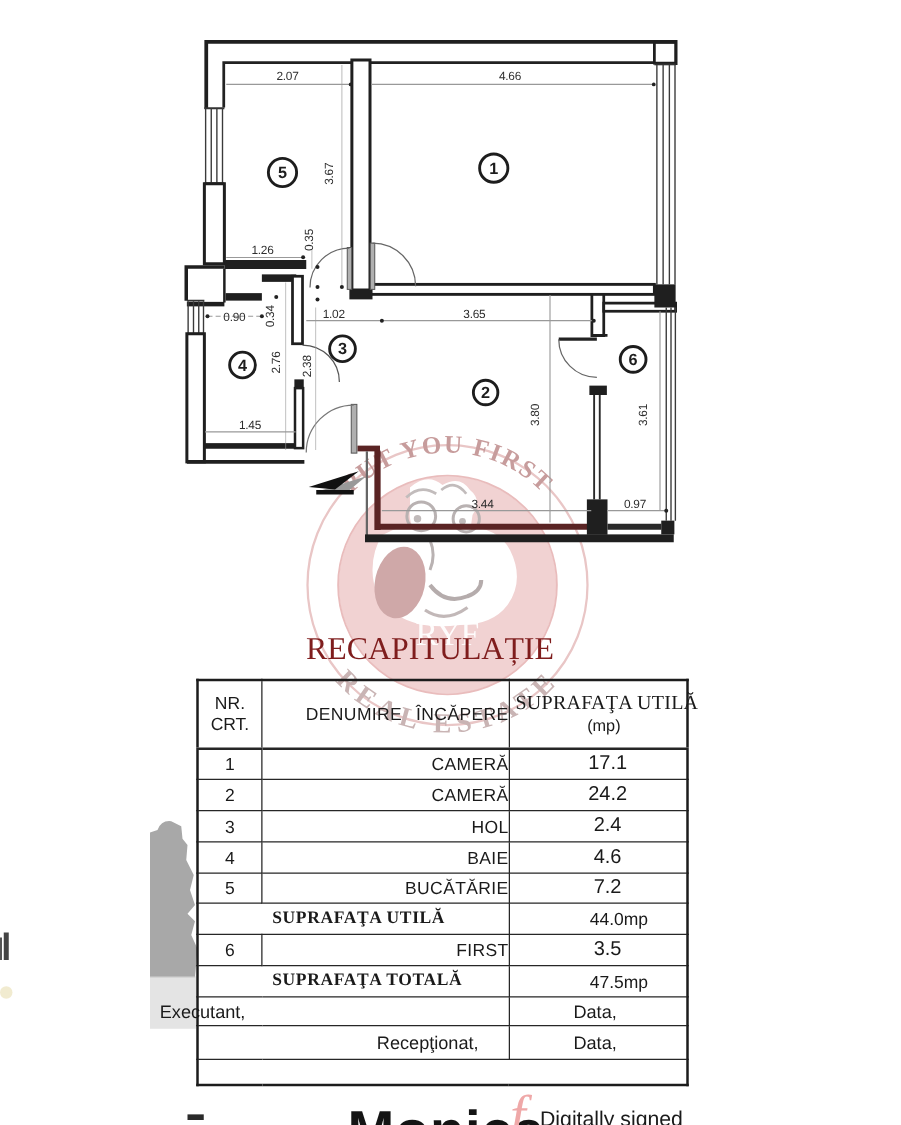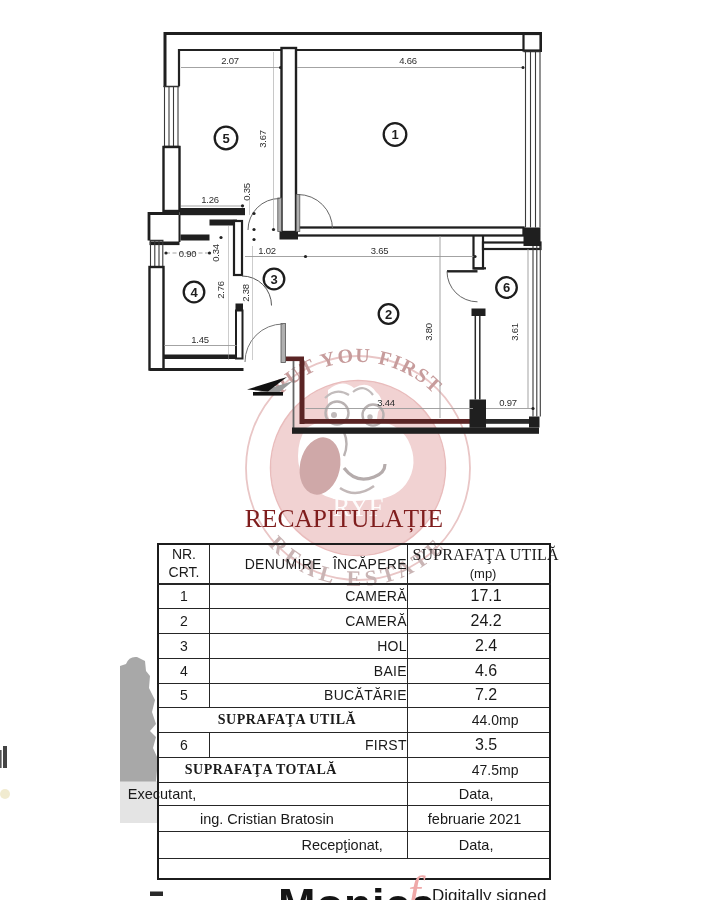--- a/index.html
+++ b/index.html
@@ -193,21 +193,21 @@
 <rect x="120" y="781" width="37" height="42" fill="#d6d6d6" opacity="0.65"></rect>
 <rect x="3" y="746" width="4" height="22" fill="#444"></rect>
 <rect x="0" y="750" width="1.6" height="18" fill="#555"></rect>
 <circle cx="5" cy="794" r="5" fill="#eee8c8" opacity="0.85"></circle>
 <rect x="150" y="891.5" width="13" height="4.5" fill="#2a2a2a"></rect>
 </g>
 </svg>
 <div id="title">RECAPITULAȚIE</div>
 <table id="tbl">
 <tbody>
-      <tr style="height:40px">
+      <tr style="height:55px">
         <td class="c1" style="border-bottom-width:2.6px;line-height:1.25">NR.<br>CRT.</td>
         <td class="c2" style="border-bottom-width:2.6px;word-spacing:7px">DENUMIRE ÎNCĂPERE</td>
         <td class="c3" style="border-bottom-width:2.6px;line-height:1.15"><span style="left:-3px;font-size:13px"><span style="font-family:'Liberation Serif',serif;font-size:16px;letter-spacing:.2px;white-space:nowrap">SUPRAFAŢA UTILĂ</span><br><span style="font-size:13px">(mp)</span></span></td>
       </tr>
 <tr style="height:24.5px">
         <td class="c1">1</td>
         <td class="c2">CAMERĂ</td>
         <td class="c3"><span>17.1</span></td>
       </tr>
 <tr style="height:25px">
@@ -233,30 +233,26 @@
 <tr style="height:24.8px">
         <td colspan="2" class="serifbold" style="padding-left:59px;letter-spacing:.5px">SUPRAFAŢA UTILĂ</td>
         <td class="c3" style="font-weight:normal"><span style="left:16.5px;font-size:14px">44.0mp</span></td>
       </tr>
 <tr style="height:25.2px">
         <td class="c1">6</td>
         <td class="c2">FIRST</td>
         <td class="c3"><span>3.5</span></td>
       </tr>
 <tr style="height:24.8px">
-        <td colspan="2" class="serifbold" style="padding-left:26px;letter-spacing:.5px">SUPRAFAŢA TOTALĂ</td>
+        <td colspan="2" class="serifbold" style="padding-left:59px;letter-spacing:.5px">SUPRAFAŢA TOTALĂ</td>
         <td class="c3" style="font-weight:normal"><span style="left:16.5px;font-size:14px">47.5mp</span></td>
       </tr>
 <tr style="height:23px">
         <td colspan="2" style="text-align:left"><span style="position:relative;left:-31px;font-size:14.5px">Executant,</span></td>
         <td class="c3"><span style="left:-2.5px;font-size:14.5px">Data,</span></td>
-      </tr>
-<tr style="height:25.9px">
-        <td colspan="2" style="text-align:center"><span style="position:relative;left:-16px;font-size:14.5px">ing. Cristian Bratosin</span></td>
-        <td class="c3"><span style="left:-4px;font-size:14.5px">februarie 2021</span></td>
       </tr>
 <tr style="height:27px">
         <td colspan="2" style="text-align:right"><span style="position:relative;left:-24px;font-size:14.5px">Recepţionat,</span></td>
         <td class="c3"><span style="left:-2.5px;font-size:14.5px">Data,</span></td>
       </tr>
 <tr style="height:20.3px">
         <td colspan="3"></td>
       </tr>
 </tbody>
   </table>

